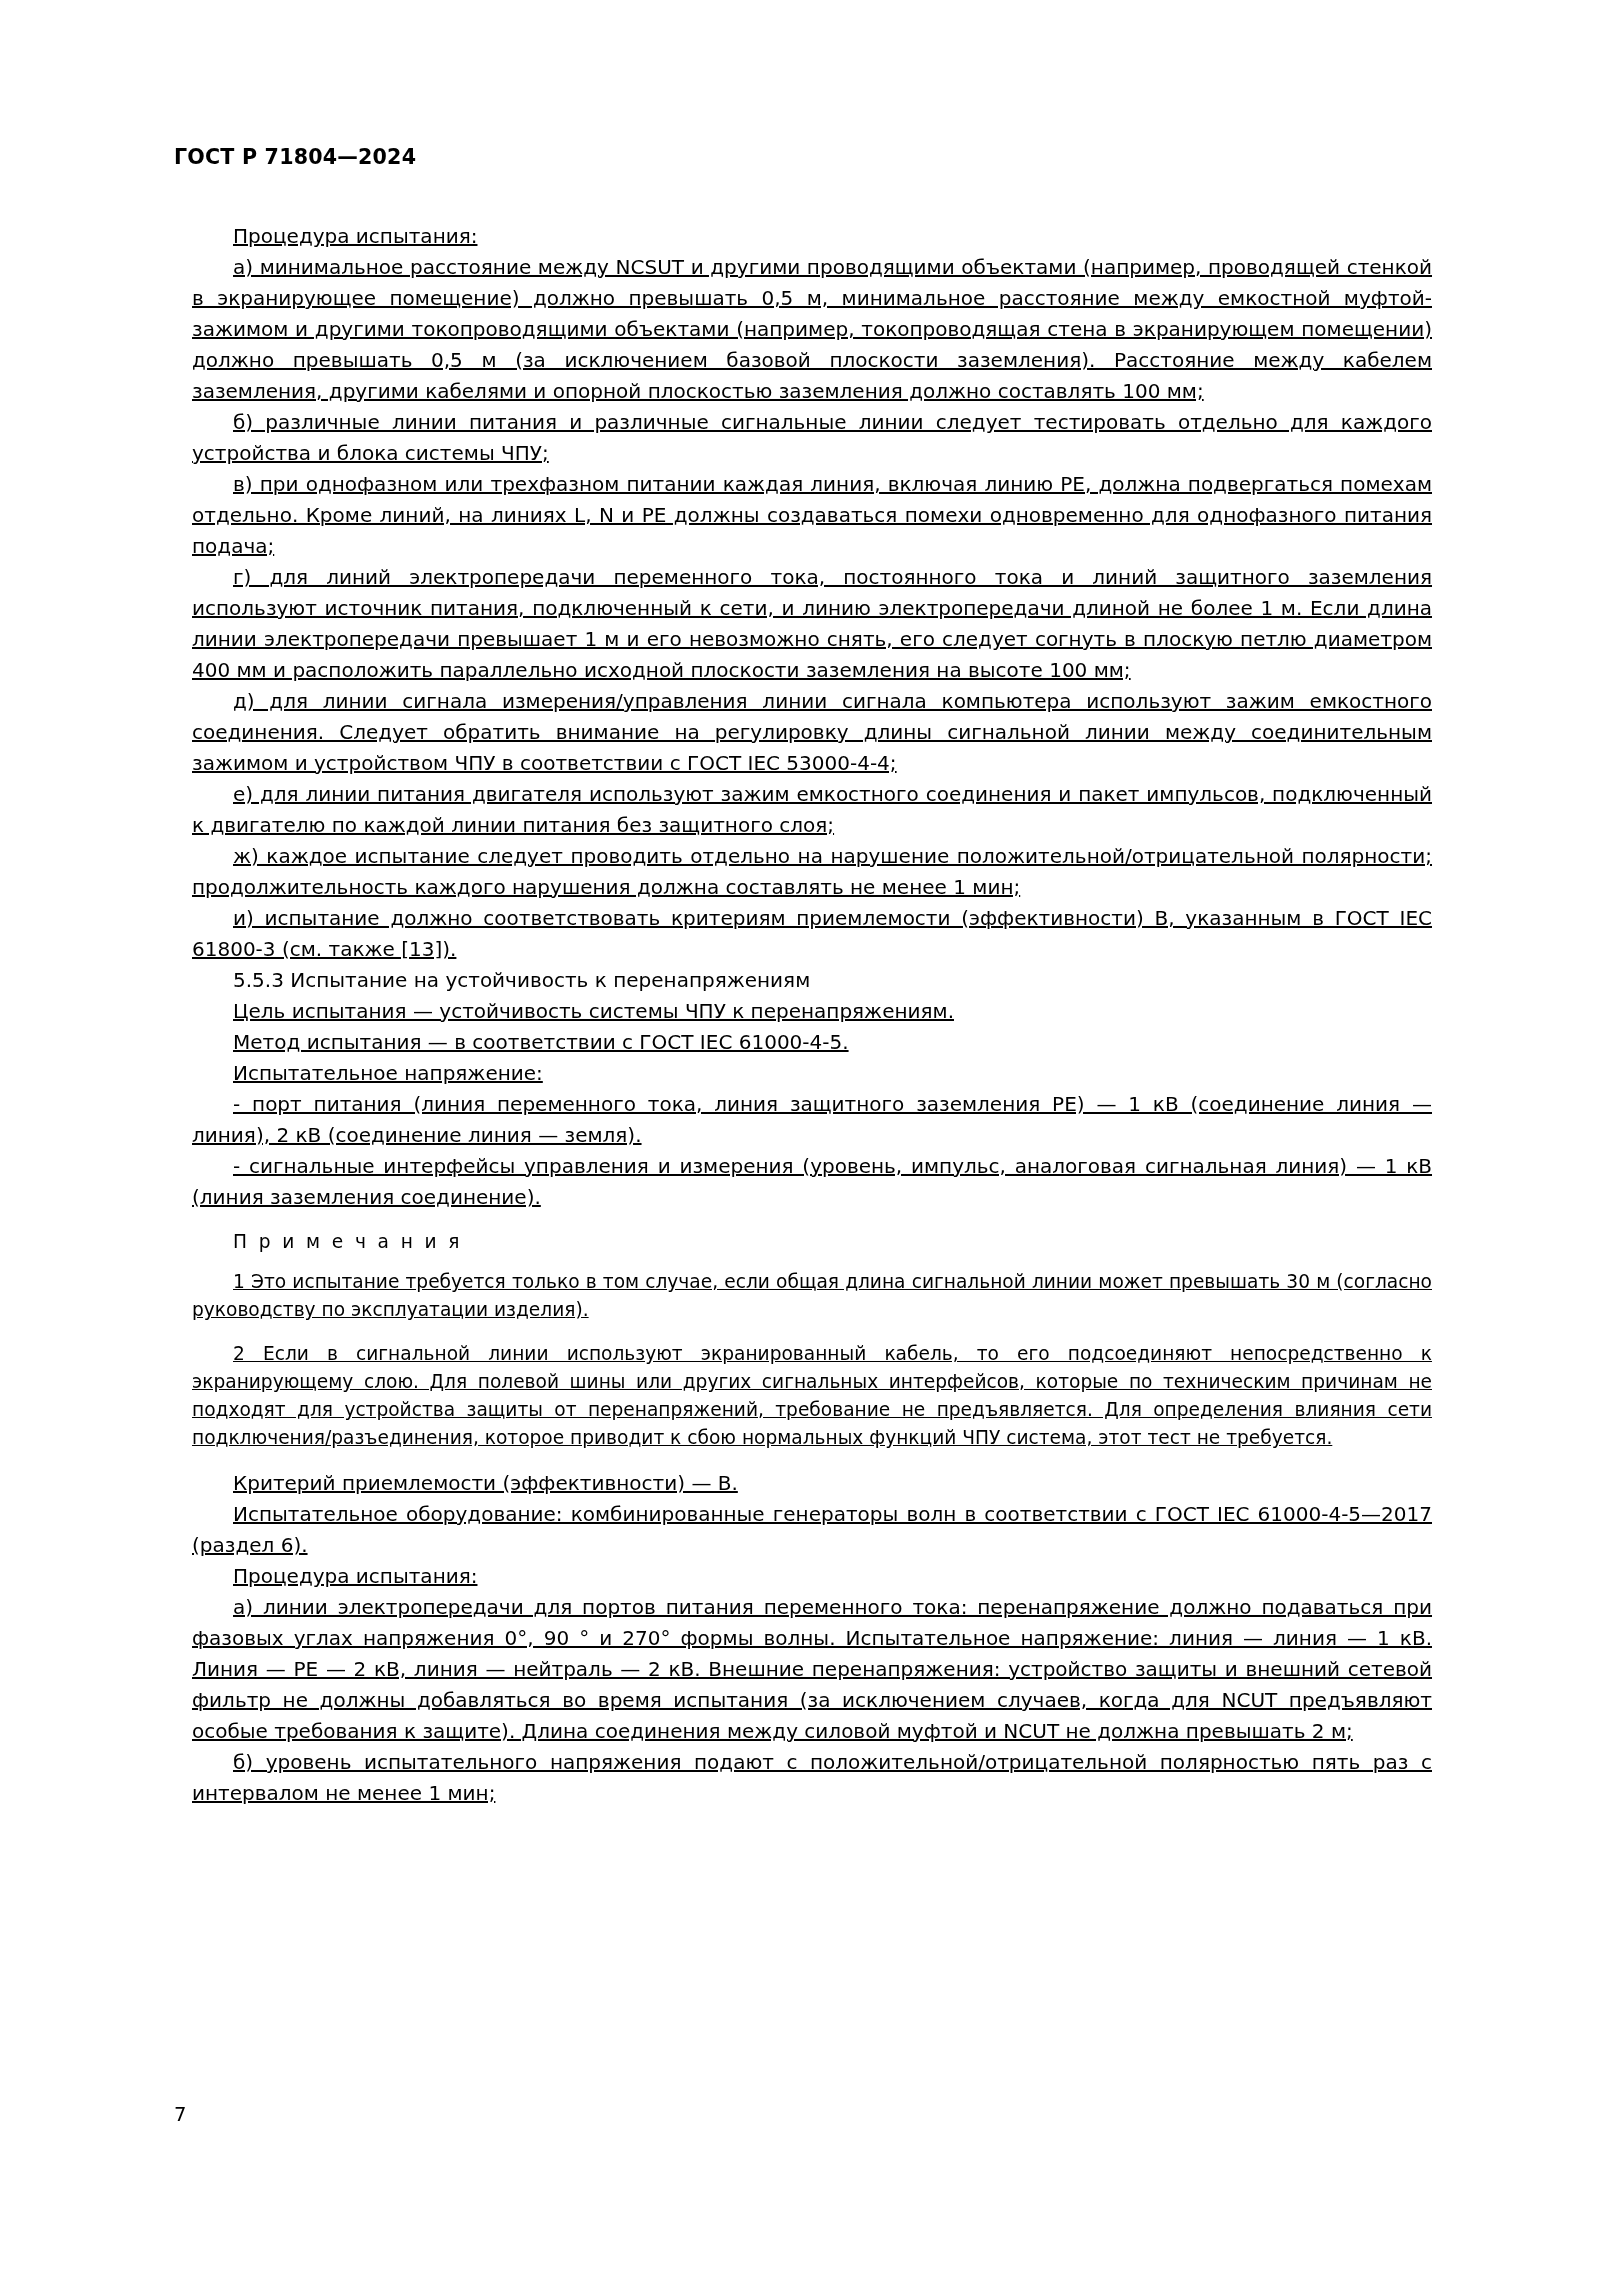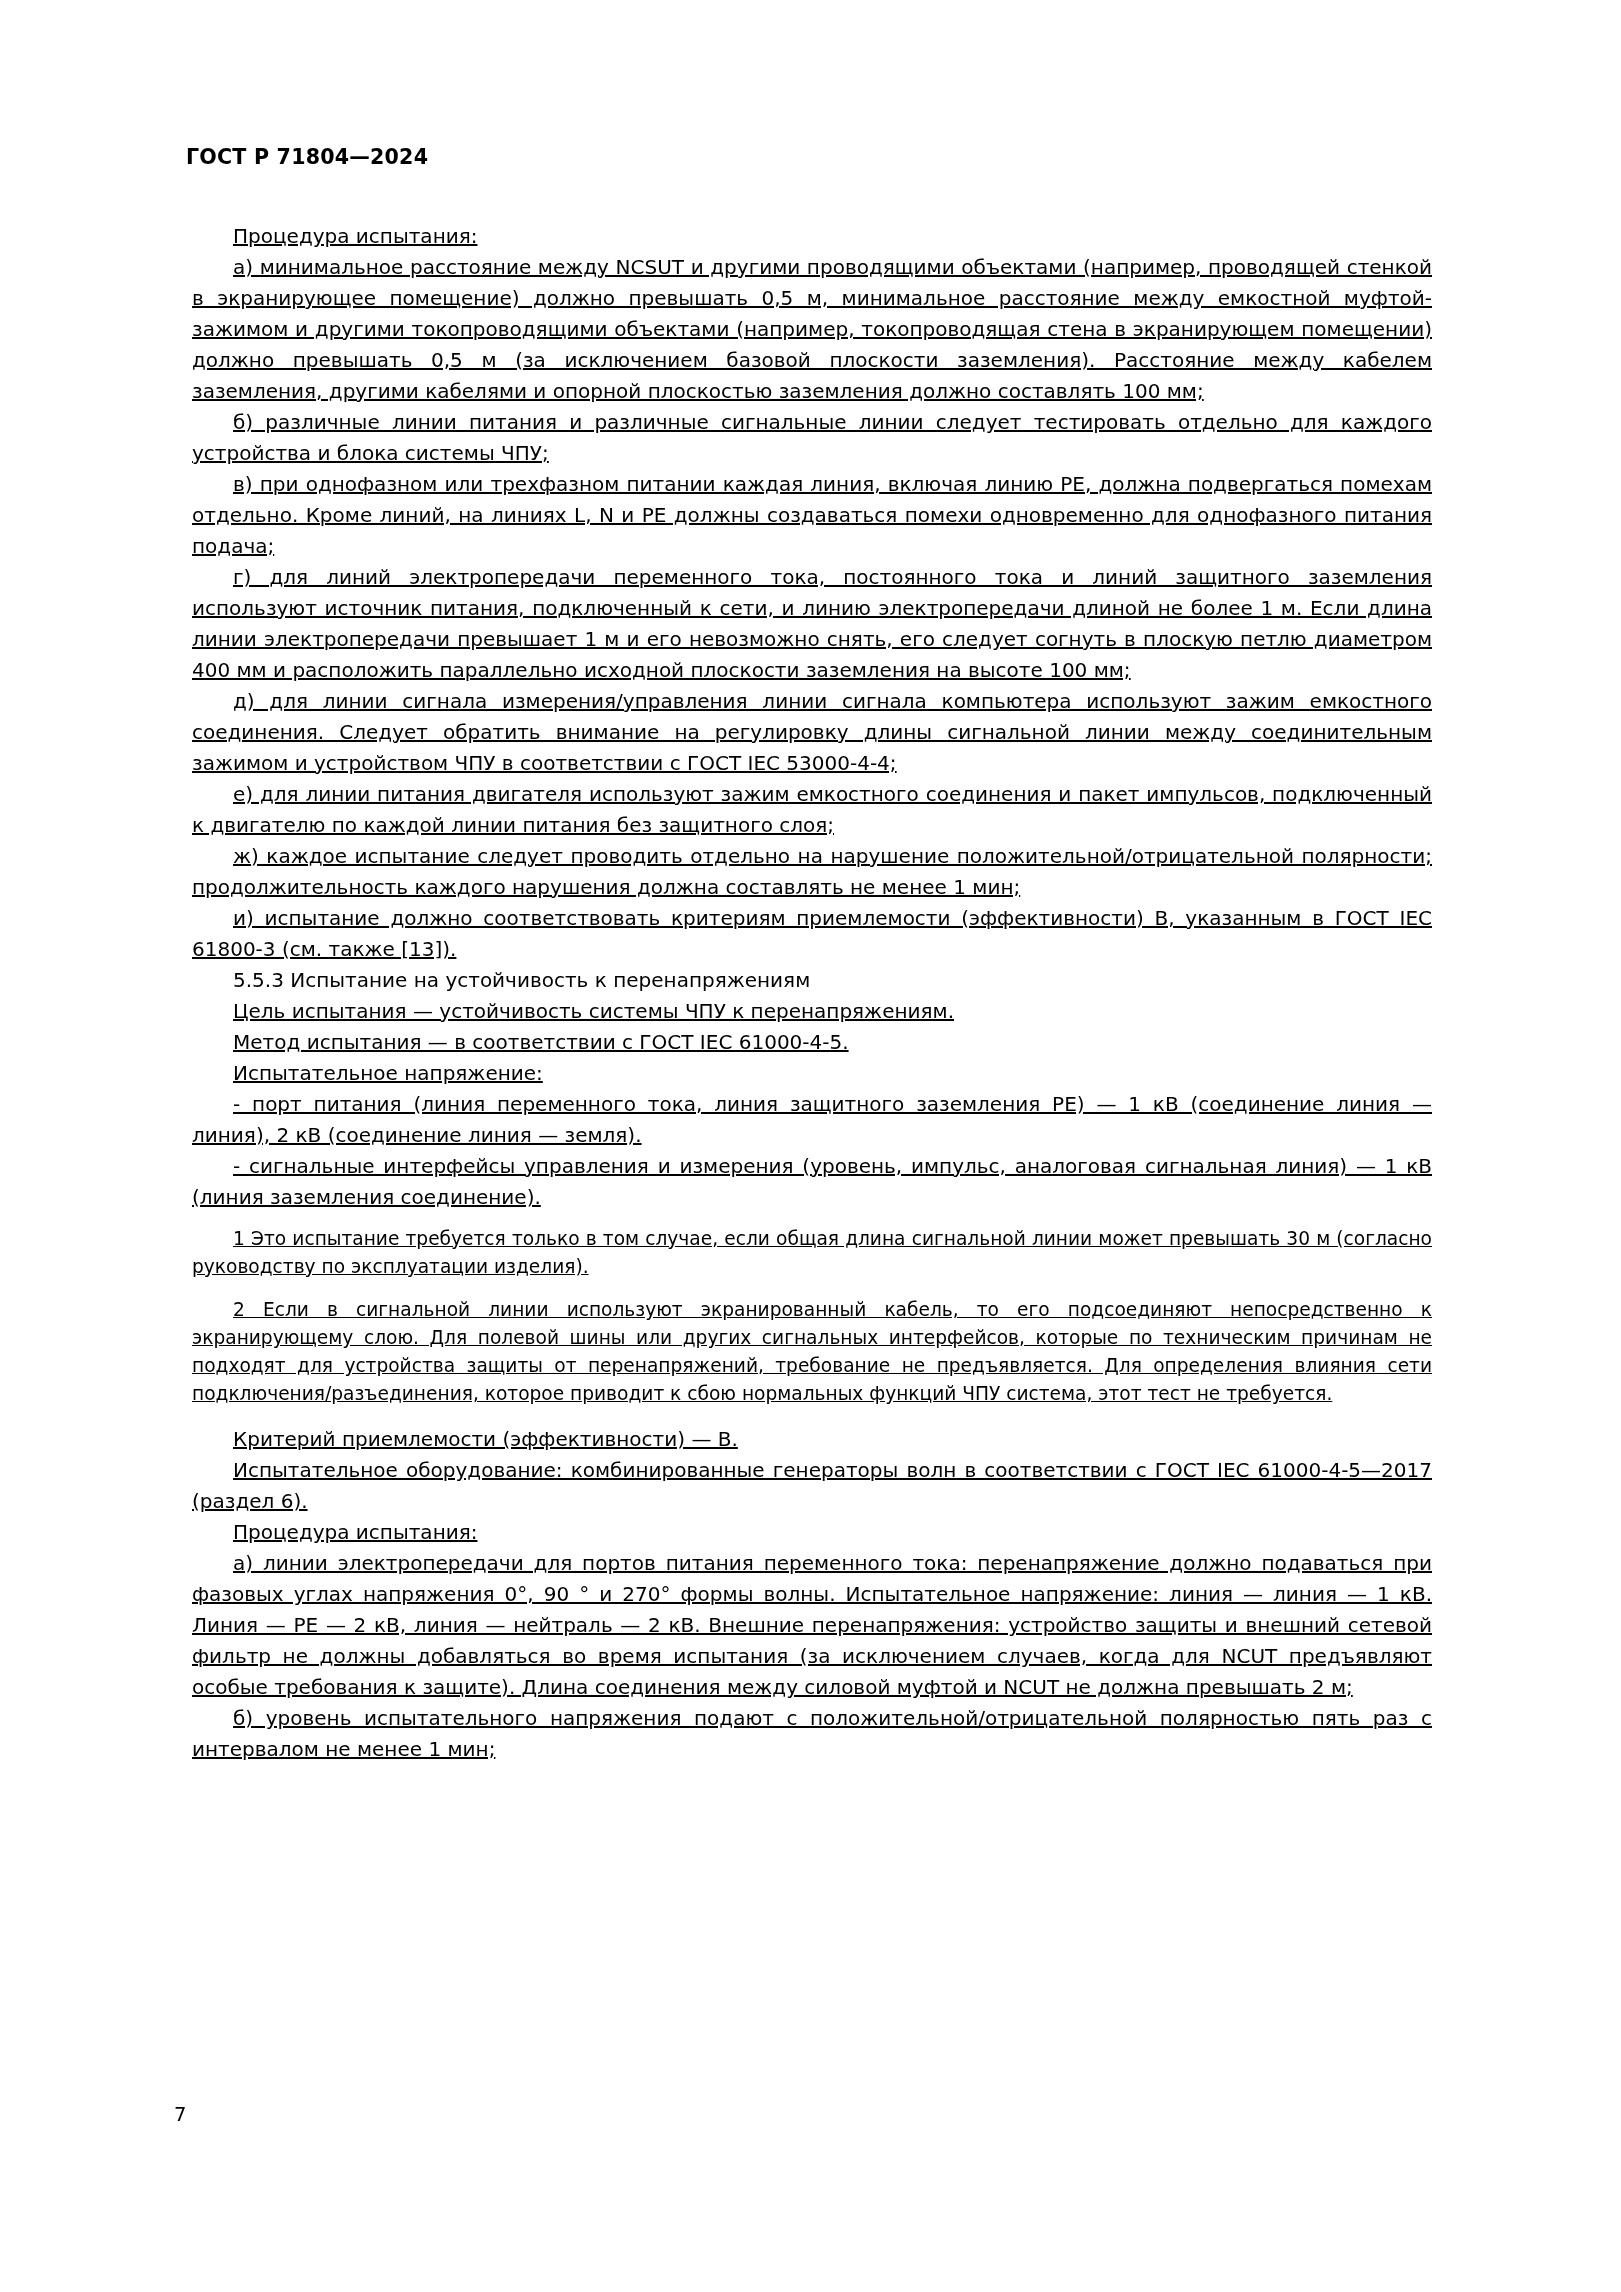--- a/index.html
+++ b/index.html
@@ -15,21 +15,21 @@
     position: relative;
     width: 1621px;
     height: 2293px;
     background: #ffffff;
     box-sizing: border-box;
     overflow: hidden;
   }
   .header {
     position: absolute;
     top: 145px;
-    left: 186px;
+    left: 174px;
     font-size: 20.6px;
     font-weight: bold;
     letter-spacing: 0.2px;
     white-space: nowrap;
   }
   .content {
     position: absolute;
     top: 221px;
     left: 192px;
     width: 1240px;
@@ -96,20 +96,21 @@
     <p class="ind">и)  испытание должно соответствовать критериям приемлемости (эффективности) В, указанным в ГОСТ IEC 61800-3 (см. также [13]).</p>
 
     <div class="sub-head">5.5.3 Испытание на устойчивость к перенапряжениям</div>
 
     <p class="ind">Цель испытания — устойчивость системы ЧПУ к перенапряжениям.</p>
     <p class="ind">Метод испытания — в соответствии с ГОСТ IEC 61000-4-5.</p>
     <p class="ind">Испытательное напряжение:</p>
     <p class="ind">-  порт питания (линия переменного тока, линия защитного заземления PE) — 1 кВ (соединение линия — линия), 2 кВ (соединение линия — земля).</p>
     <p class="ind">-  сигнальные интерфейсы управления и измерения (уровень, импульс, аналоговая сигнальная линия) — 1 кВ (линия заземления соединение).</p>
 
+    <div class="notes-title">П р и м е ч а н и я</div>
 
     <div class="gap-s"></div>
     <p class="small">1 Это испытание требуется только в том случае, если общая длина сигнальной линии может превышать 30 м (согласно руководству по эксплуатации изделия).</p>
     <div class="gap-m"></div>
     <p class="small">2 Если в сигнальной линии используют экранированный кабель, то его подсоединяют непосредственно к экранирующему слою. Для полевой шины или других сигнальных интерфейсов, которые по техническим причинам не подходят для устройства защиты от перенапряжений, требование не предъявляется. Для определения влияния сети подключения/разъединения, которое приводит к сбою нормальных функций ЧПУ система, этот тест не требуется.</p>
     <div class="gap-m"></div>
 
     <p class="ind">Критерий приемлемости (эффективности) — В.</p>
     <p class="ind">Испытательное  оборудование:  комбинированные  генераторы  волн  в  соответствии  с  ГОСТ  IEC 61000-4-5—2017 (раздел 6).</p>
     <p class="ind">Процедура испытания:</p>

